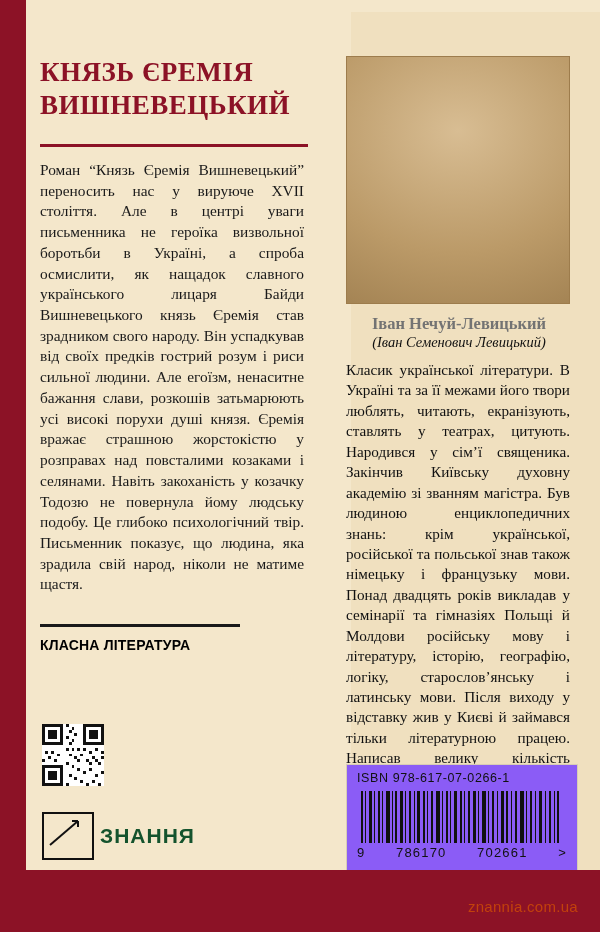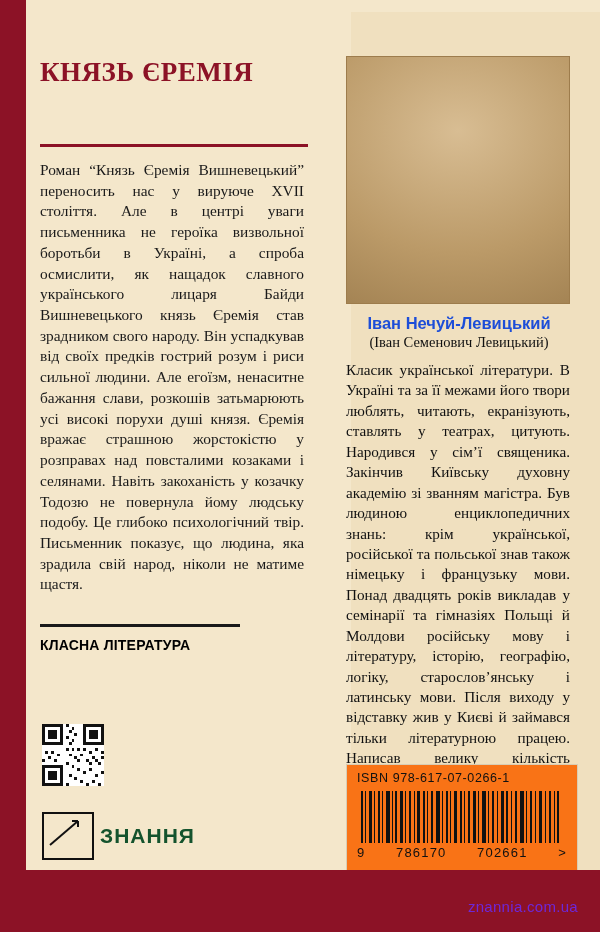--- a/index.html
+++ b/index.html
@@ -39,21 +39,21 @@
     bottom: 0;
     width: 600px;
     height: 62px;
     background: #8c1226;
   }
 
   .site-url {
     position: absolute;
     right: 22px;
     bottom: 17px;
-    color: #6d28d9;
+    color: #c2410c;
     font-family: "Liberation Sans", sans-serif;
     font-size: 15px;
     letter-spacing: 0.3px;
   }
 
   
   .page {
     position: absolute;
     left: 26px;
     top: 12px;
@@ -185,34 +185,35 @@
     background:
       radial-gradient(ellipse 120% 90% at 50% 30%, #d8bd93 0%, #bb9a68 55%, #9c7c4d 100%);
   }
 
   .author-name {
     position: absolute;
     left: 308px;
     top: 302px;
     width: 250px;
     text-align: center;
-    font-family: Liberation Sans, sans-serif;
+    font-family: Liberation Serif, serif;
     font-weight: bold;
     font-size: 16.5px;
-    color: #1d4ed8;
+    color: #737373;
   }
   .author-fullname {
     position: absolute;
     left: 308px;
     top: 322px;
     width: 250px;
     text-align: center;
     font-family: "Liberation Serif", serif;
     font-size: 14.5px;
     color: #111;
+    font-style: italic;
   }
 
   .author-bio {
     position: absolute;
     left: 320px;
     top: 348px;
     width: 224px;
     font-family: "Liberation Serif", serif;
     font-size: 15.2px;
     line-height: 1.345;
@@ -221,21 +222,21 @@
     text-align-last: left;
   }
 
   
   .barcode-box {
     position: absolute;
     left: 320px;
     top: 752px;
     width: 230px;
     height: 106px;
-    background: #f97316;
+    background: #8b5cf6;
     border: 1px solid #d8cdb5;
   }
   .isbn-text {
     position: absolute;
     left: 10px;
     top: 6px;
     font-family: "Liberation Sans", sans-serif;
     font-size: 12.5px;
     letter-spacing: 0.6px;
     color: #111;
@@ -271,20 +272,21 @@
 
 <div class="cover">
 
   <div class="spine"></div>
 
   <div class="page">
     <div class="right-col-bg"></div>
 
     <div class="title-block">
       <div class="title-line">КНЯЗЬ ЄРЕМІЯ</div>
+      <div class="title-line">ВИШНЕВЕЦЬКИЙ</div>
     </div>
     <div class="title-rule"></div>
 
     <div class="annotation">Роман “Князь Єремія Вишневецький” переносить нас у вируюче XVII століття. Але в центрі уваги письменника не героїка визвольної боротьби в Україні, а спроба осмислити, як нащадок славного українського лицаря Байди Вишневецького князь Єремія став зрадником свого народу. Він успадкував від своїх предків гострий розум і риси сильної людини. Але егоїзм, ненаситне бажання слави, розкошів затьмарюють усі високі порухи душі князя. Єремія вражає страшною жорстокістю у розправах над повсталими козаками і селянами. Навіть закоханість у козачку Тодозю не повернула йому людську подобу. Це глибоко психологічний твір. Письменник показує, що людина, яка зрадила свій народ, ніколи не матиме щастя.</div>
 
     <div class="series-rule"></div>
     <div class="series-block">
       <div class="series-title">КЛАСНА ЛІТЕРАТУРА</div>
     </div>
 

